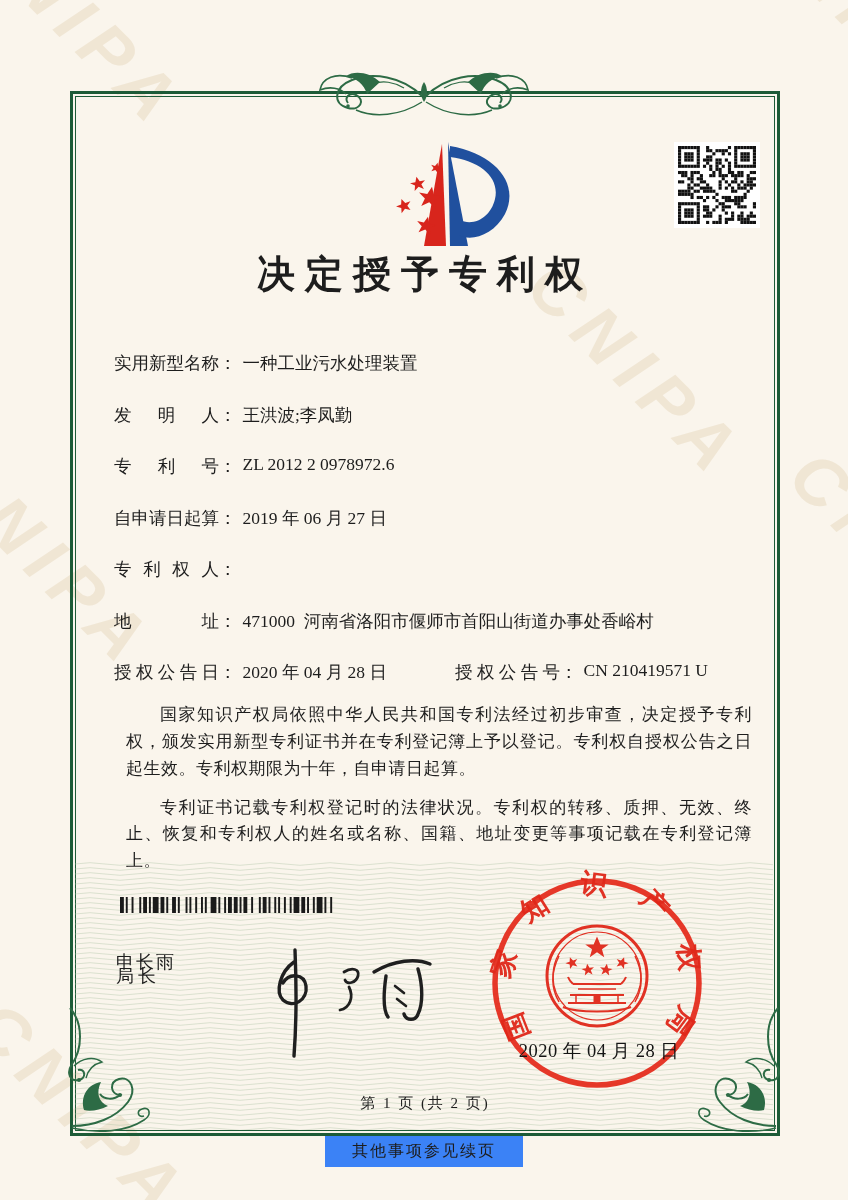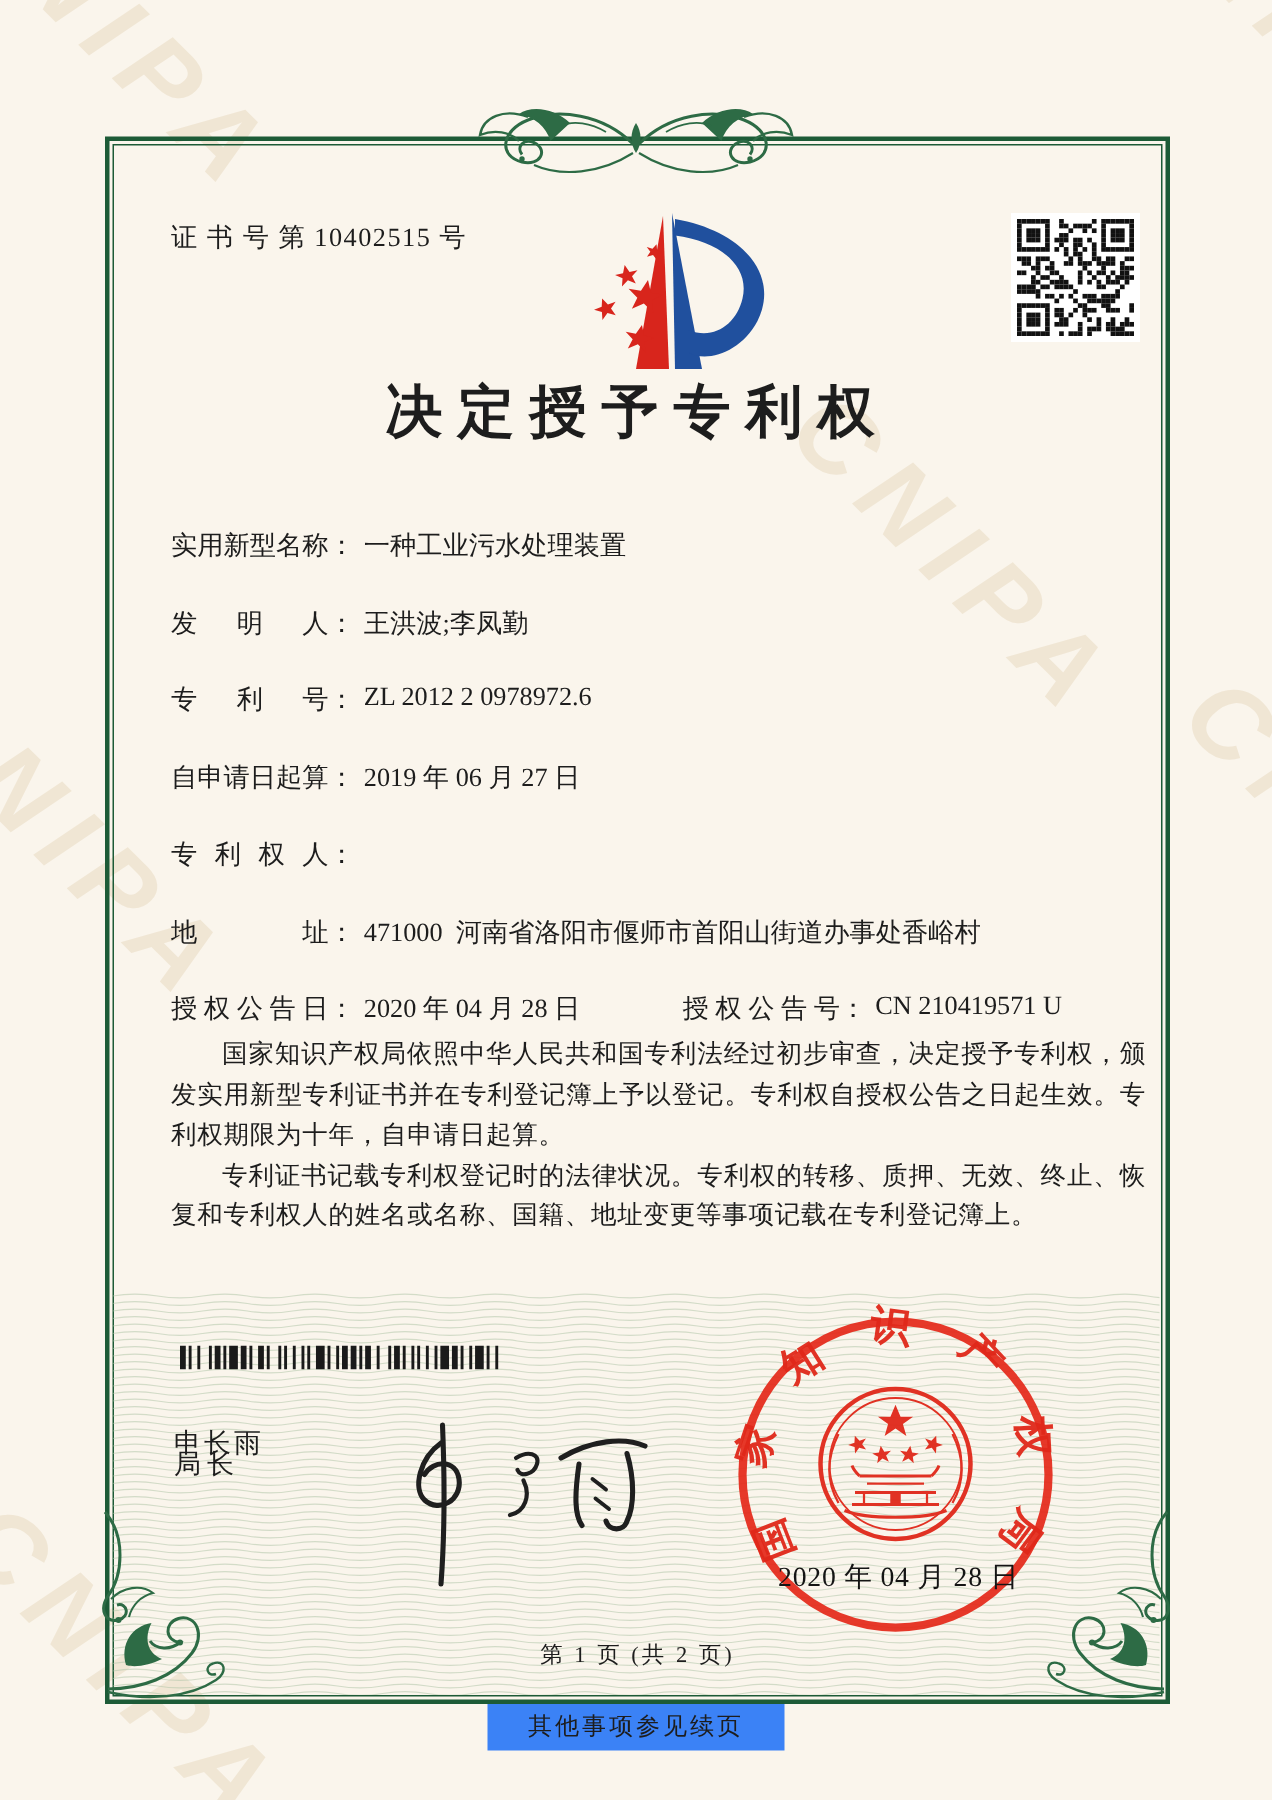--- a/index.html
+++ b/index.html
@@ -20,21 +20,21 @@
   .title{position:absolute;left:70px;top:249px;width:710px;text-align:center;
          font-size:38px;font-weight:bold;letter-spacing:10px;z-index:3;}
   .fields{position:absolute;left:114px;top:351px;width:650px;font-size:17.5px;z-index:3;}
   .frow{position:relative;display:flex;height:51.5px;align-items:flex-start;}
   .flabel{width:105px;text-align:justify;text-align-last:justify;flex:none;}
   .fcolon{flex:none;}
   .fvalue{white-space:pre-wrap;margin-left:6px;}
   .pair2{position:absolute;left:341px;top:0;display:flex;}
   .bodytext{position:absolute;left:114px;top:690px;width:650px;font-size:17px;line-height:1.58;
             text-align:justify;letter-spacing:.5px;z-index:3;}
-  .bodytext p{margin:0;text-indent:2em;}
+  .bodytext p{margin:12px;text-indent:2em;}
   .barcode{position:absolute;left:120px;top:897px;z-index:3;}
   .sigrole{position:absolute;left:116px;top:964px;font-size:18px;letter-spacing:4px;z-index:3;}
   .signame{position:absolute;left:116px;top:950px;font-size:18px;letter-spacing:2px;z-index:3;text-align:center;}
   .sig{position:absolute;left:248px;top:942px;z-index:3;}
   .seal{position:absolute;left:482px;top:868px;z-index:4;}
   .sealdate{position:absolute;left:492px;top:1038px;width:214px;text-align:center;font-size:18.5px;
             color:#141414;letter-spacing:.5px;z-index:5;}
   .pageinfo{position:absolute;left:70px;top:1094px;width:710px;text-align:center;font-size:15px;
             letter-spacing:2px;z-index:3;}
   .note{position:absolute;left:50%;top:1136px;transform:translateX(-50%);background:#3b82f6;
@@ -138,21 +138,20 @@
       <use href="#topleft"></use>
       <use href="#topleft" transform="translate(260,0) scale(-1,1)"></use>
       <path d="M130,14 C126,20 126,28 130,34 C134,28 134,20 130,14 Z" fill="#2d6b45"></path>
     </g>
 
     <use href="#cflo" transform="translate(58,1006)"></use>
 
     <use href="#cflo" transform="translate(790,1006) scale(-1,1)"></use>
   </svg>
 
-  <div class="certno">证 书 号 第 10402515 号</div>
 
   <svg class="logo" width="150" height="116" viewBox="0 0 150 116">
     <defs>
       <path id="star" d="M0,-10 L2.94,-3.09 L10.2,-3.09 L4.3,1.18 L6.3,8.09 L0,3.8 L-6.3,8.09 L-4.3,1.18 L-10.2,-3.09 L-2.94,-3.09 Z"></path>
     </defs>
     <polygon points="70,6 52,108 74,108" fill="#d8251c"></polygon>
     <polygon points="76,4 78,108 96,108" fill="#20509e"></polygon>
     <path d="M78,8 C124,16 148,46 133,76 C122,97 99,104 87,97 L87,82 C104,89 119,78 123,61 C128,40 109,23 78,19 Z" fill="#20509e"></path>
     <use href="#star" fill="#d8251c" transform="translate(64,30) scale(0.55) rotate(18)"></use>
     <use href="#star" fill="#d8251c" transform="translate(46,46) scale(0.75) rotate(-12)"></use>

